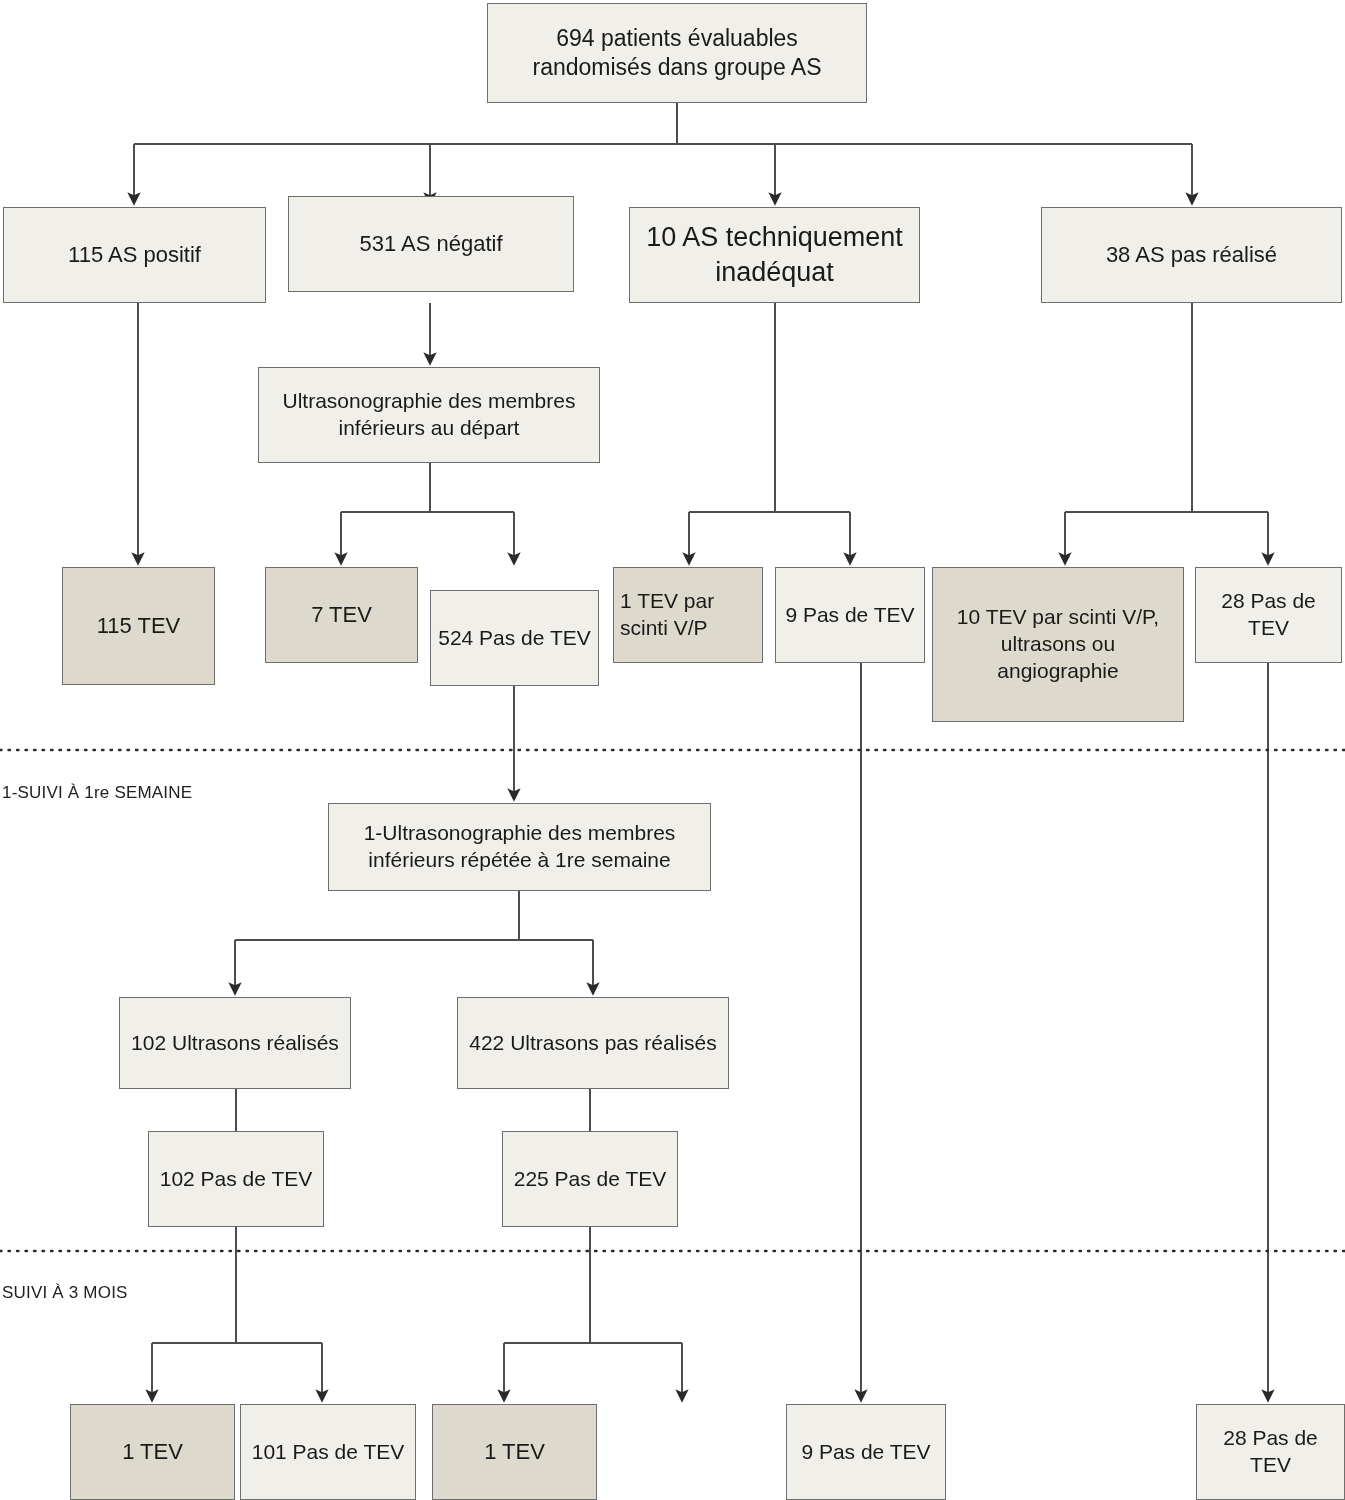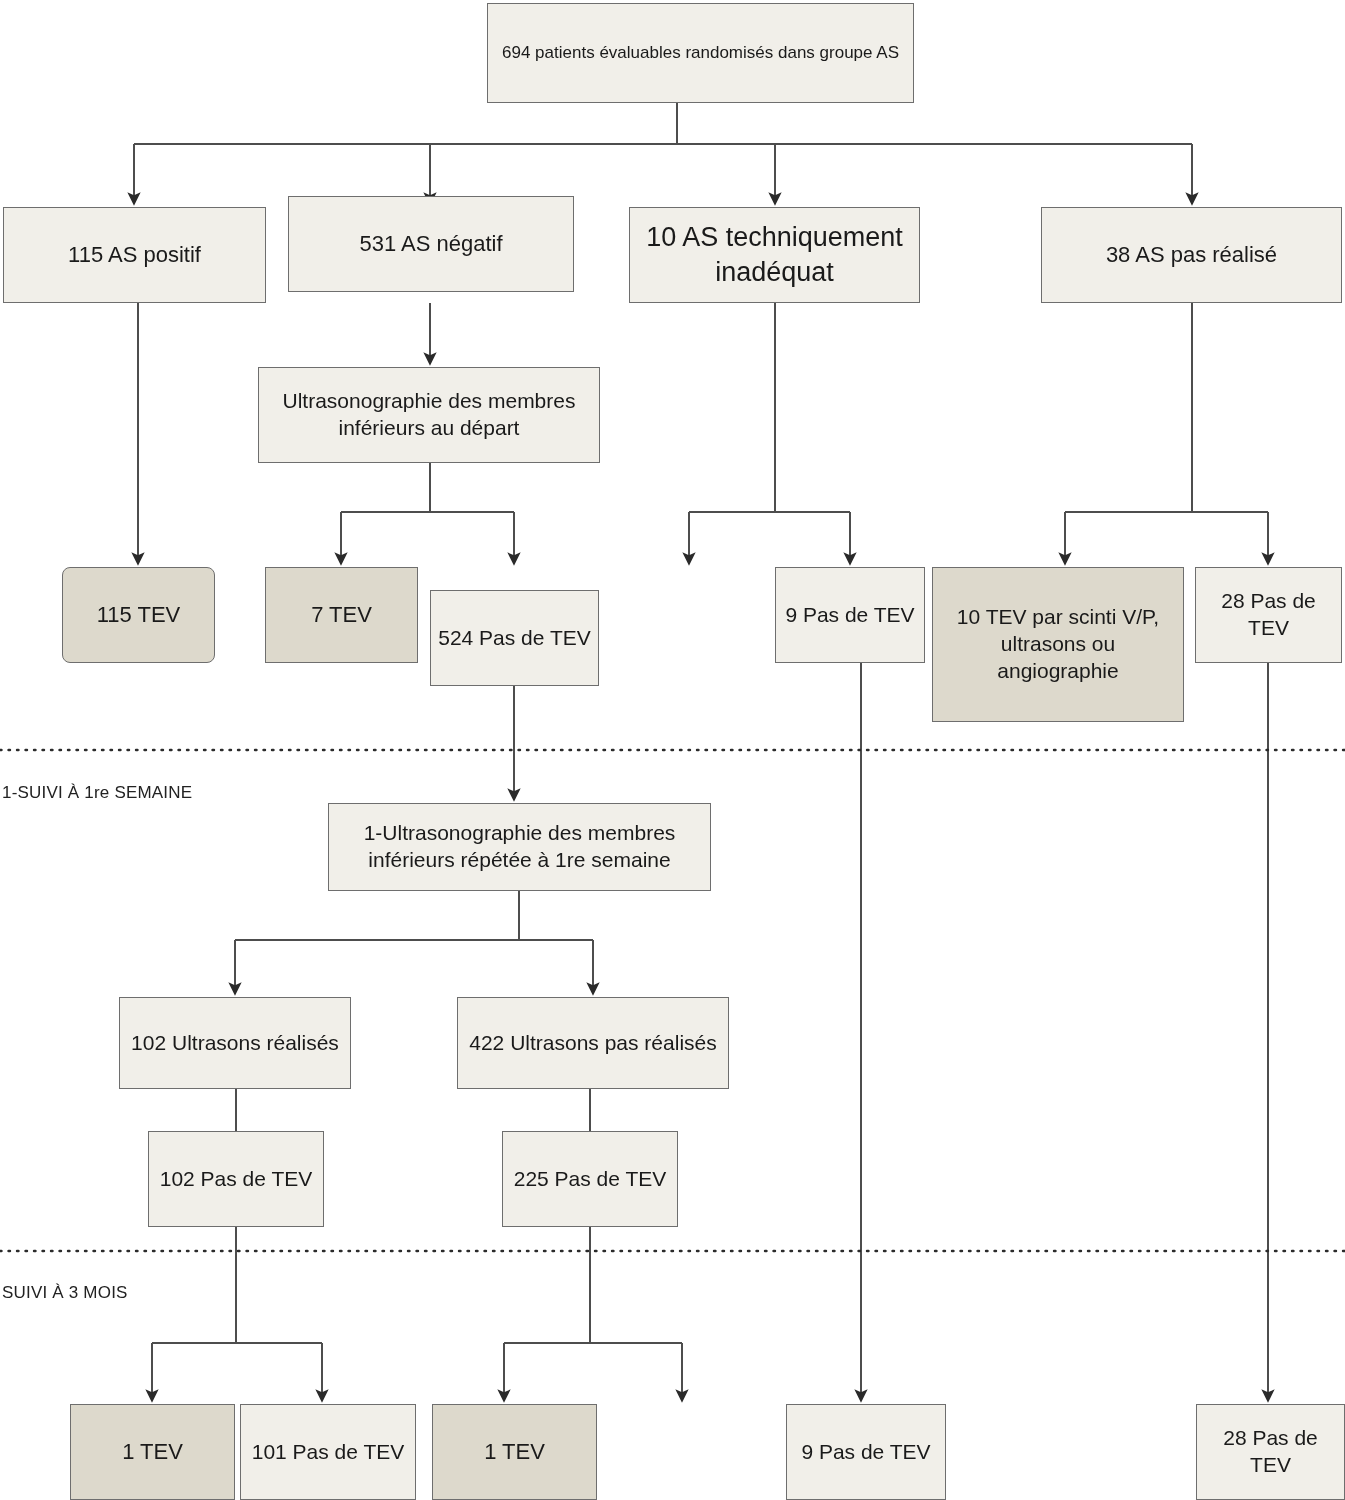--- a/index.html
+++ b/index.html
@@ -115,21 +115,21 @@
       <path d="M 1268 663 L 1268 1396" marker-end="url(#arrow)"></path>
 
       <path d="M 0 750 L 1345 750" stroke="#2b2b2b" stroke-width="2.4" stroke-dasharray="1.5 7" stroke-linecap="round"></path>
       <path d="M 0 1251 L 1345 1251" stroke="#2b2b2b" stroke-width="2.4" stroke-dasharray="1.5 7" stroke-linecap="round"></path>
     </g>
   </svg>
 
   <div class="phase-label" style="left:2px; top:783px;">1-SUIVI À 1re SEMAINE</div>
   <div class="phase-label" style="left:2px; top:1283px;">SUIVI À 3 MOIS</div>
 
-  <div class="node light align-center" style="left:487px;  top:3px;    width:427px; height:100px; font-size:17px;">
+  <div class="node light align-center" style="left:487px;  top:3px;    width:380px; height:100px; font-size:23px;">
       <span class="txt">694 patients évaluables randomisés dans groupe AS</span>
     </div>
 
   <div class="node light align-center" style="left:3px;    top:207px;  width:263px; height:96px;  font-size:22px;">
       <span class="txt">115 AS positif</span>
     </div>
 
   <div class="node light align-center" style="left:288px;  top:196px;  width:286px; height:96px;  font-size:22px;">
       <span class="txt">531 AS négatif</span>
     </div>
@@ -139,32 +139,35 @@
     </div>
 
   <div class="node light align-center" style="left:1041px; top:207px;  width:301px; height:96px;  font-size:22px;">
       <span class="txt">38 AS pas réalisé</span>
     </div>
 
   <div class="node light align-center" style="left:258px;  top:367px;  width:342px; height:96px;  font-size:21px;">
       <span class="txt">Ultrasonographie des membres inférieurs au départ</span>
     </div>
 
-  <div class="node shaded align-center" style="left:62px;   top:567px;  width:153px; height:96px;  font-size:22px;border-radius:8px;">
+  <div class="node shaded align-center" style="left:62px;   top:567px;  width:153px; height:118px;  font-size:22px;">
       <span class="txt">115 TEV</span>
     </div>
 
   <div class="node shaded align-center" style="left:265px;  top:567px;  width:153px; height:96px;  font-size:22px;">
       <span class="txt">7 TEV</span>
     </div>
 
   <div class="node light align-center" style="left:430px;  top:590px;  width:169px; height:96px;  font-size:21px;">
       <span class="txt">524 Pas de TEV</span>
     </div>
 
+  <div class="node shaded align-left" style="left:613px;  top:567px;  width:150px; height:96px;  font-size:21px;">
+      <span class="txt" style="text-align:left;">1 TEV par scinti V/P</span>
+    </div>
 
   <div class="node light align-center" style="left:775px;  top:567px;  width:150px; height:96px;  font-size:21px;">
       <span class="txt">9 Pas de TEV</span>
     </div>
 
   <div class="node shaded align-center" style="left:932px;  top:567px;  width:252px; height:155px; font-size:21px;">
       <span class="txt">10 TEV par scinti V/P, ultrasons ou angiographie</span>
     </div>
 
   <div class="node light align-center" style="left:1195px; top:567px;  width:147px; height:96px;  font-size:21px;">

